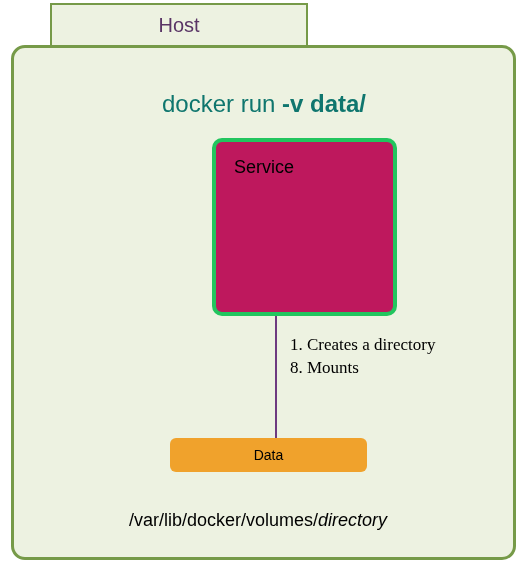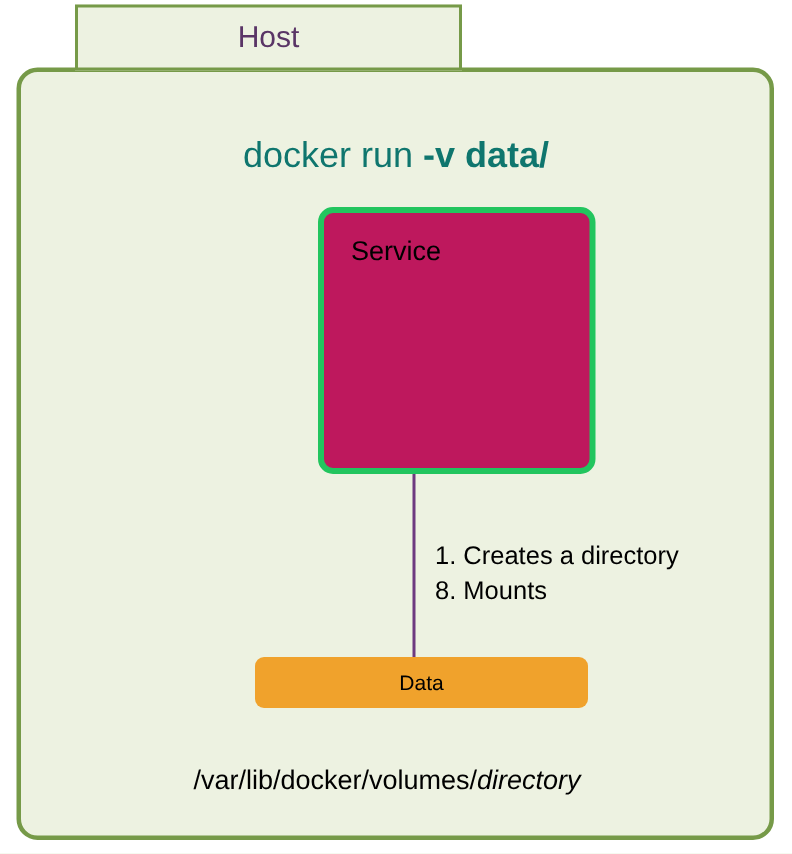--- a/index.html
+++ b/index.html
@@ -73,30 +73,31 @@
       left: 275px;
       top: 316px;
       width: 2px;
       height: 123px;
       background: #6e3a80;
       z-index: 1;
     }
     .steps {
       position: absolute;
       left: 290px;
-      top: 360px;
+      top: 334px;
       font-size: 17px;
       line-height: 1.35;
       z-index: 2;
+      font-family: Liberation Serif, serif;
     }
     .data-box {
       position: absolute;
       left: 170px;
       top: 438px;
-      width: 222px;
+      width: 197px;
       height: 34px;
       background: #f0a22c;
       border-radius: 6px;
       display: flex;
       align-items: center;
       justify-content: center;
       font-size: 14px;
       z-index: 2;
     }
     .path {

